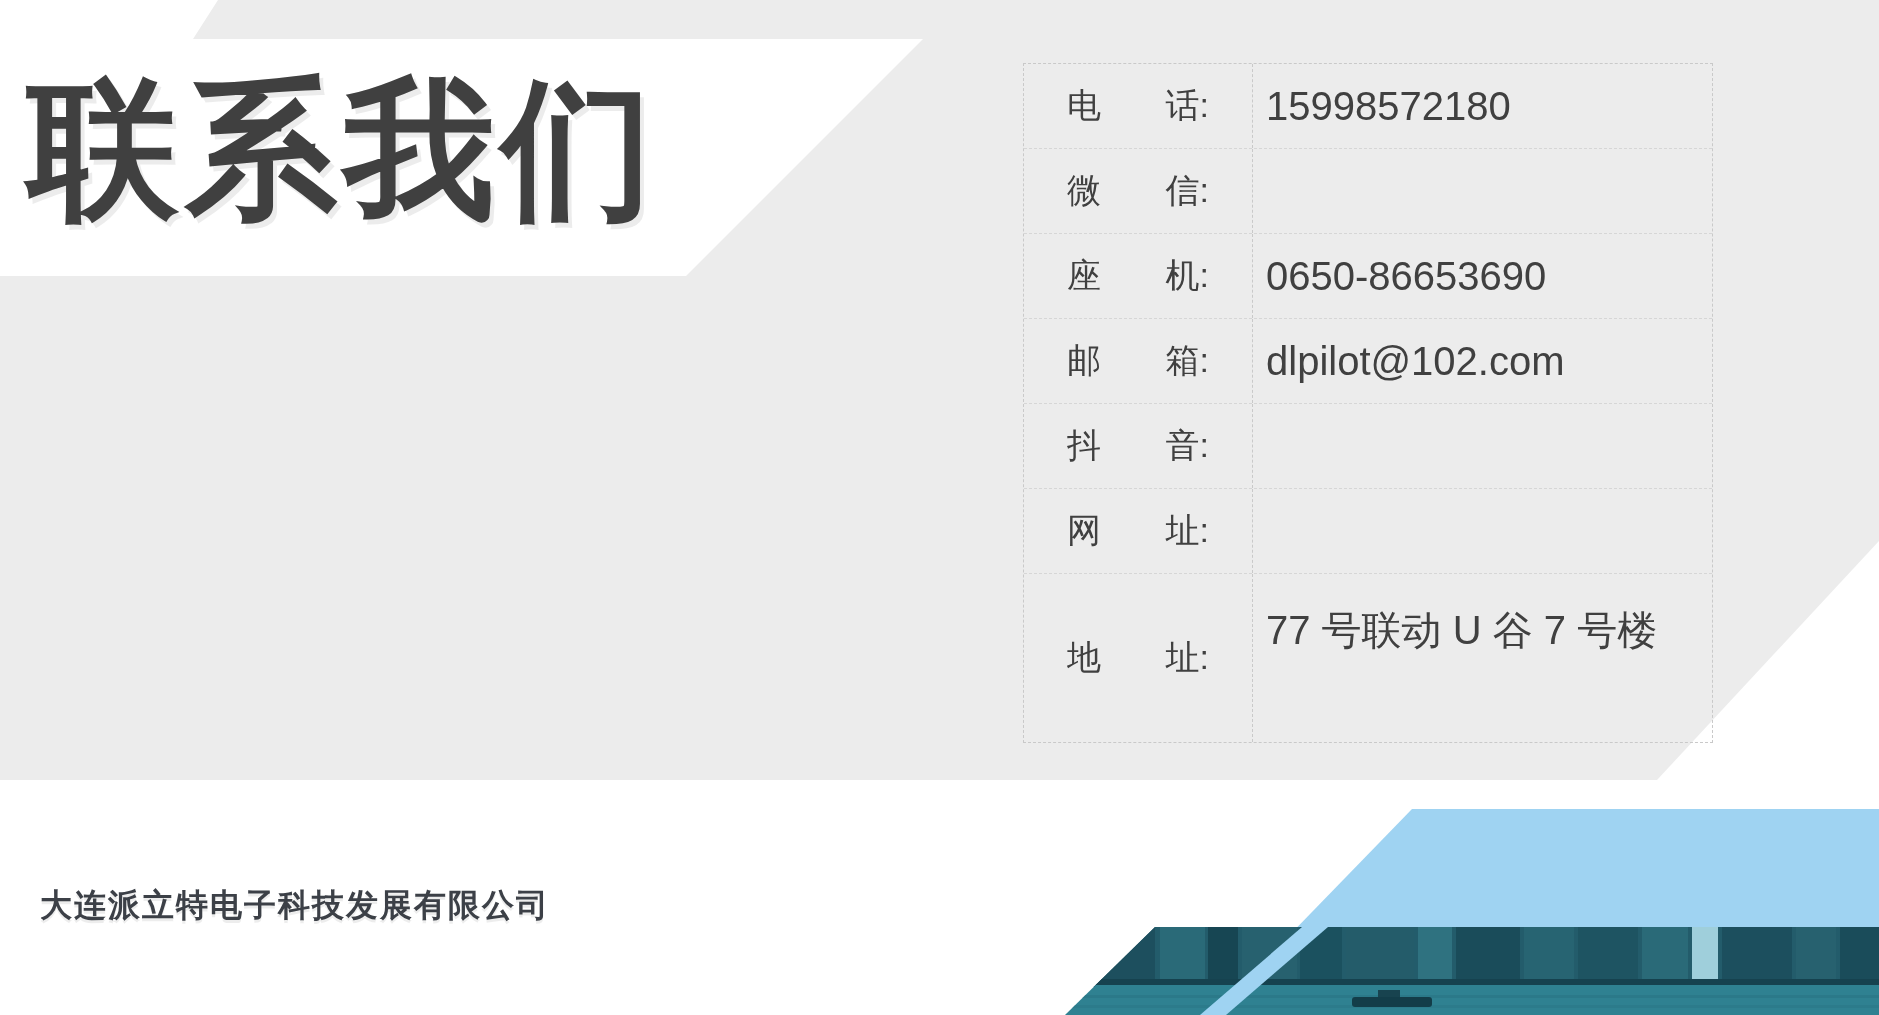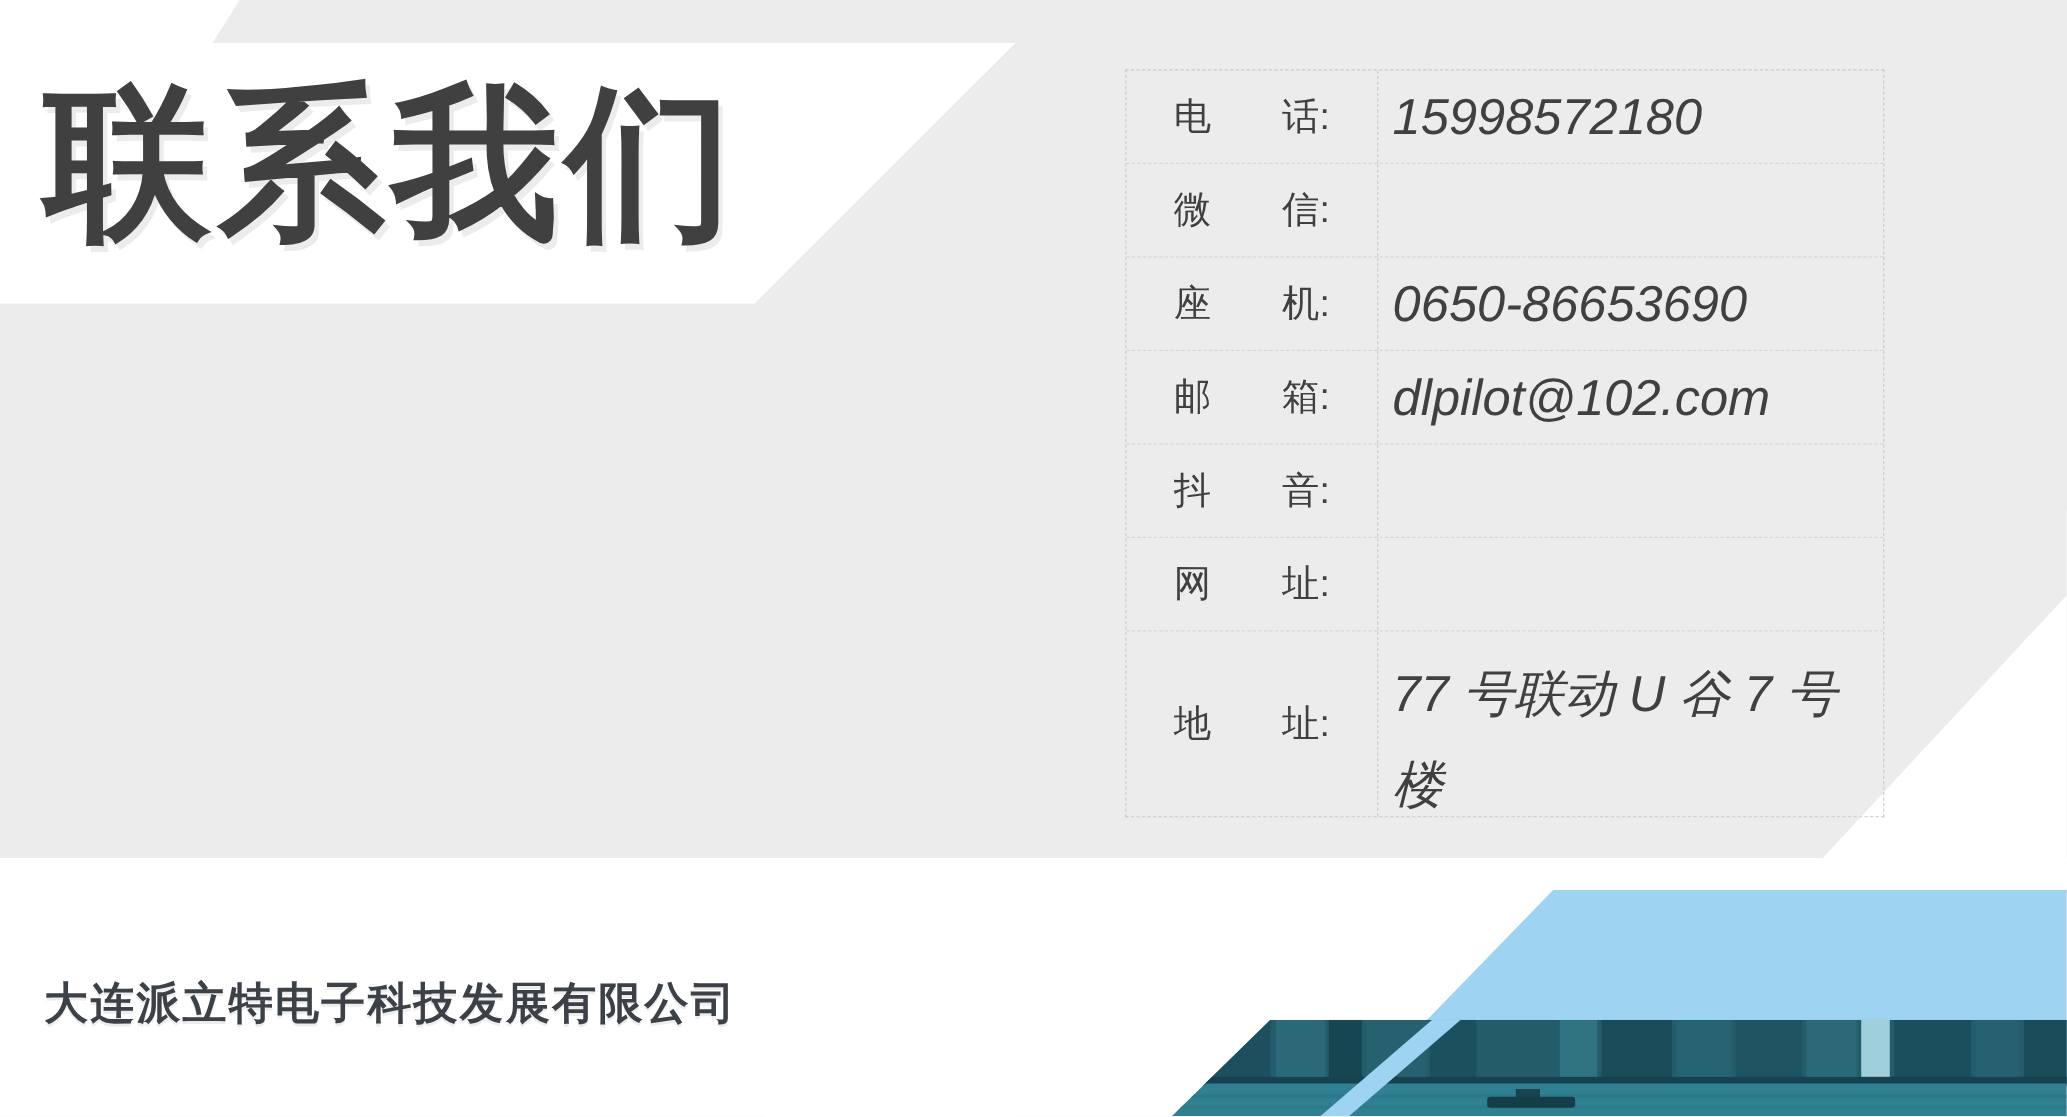--- a/index.html
+++ b/index.html
@@ -9,21 +9,21 @@
     overflow:hidden;
     background:#ffffff;
     font-family:"Liberation Sans","DejaVu Sans",sans-serif;
   }
   .gray-section{
     position:absolute;left:0;top:0;width:1879px;height:780px;
     background:#ececec;
   }
   .bg-shapes{position:absolute;left:0;top:0;width:1879px;height:1015px;}
   .page-title{
-    position:absolute;left:40px;top:70px;margin:0;
+    position:absolute;left:27px;top:70px;margin:0;
     font-size:152px;line-height:1.05;font-weight:900;
     letter-spacing:6px;color:#404040;
     text-shadow:4px 5px 0 rgba(64,64,64,0.10);
     white-space:nowrap;
   }
   .contact-card{
     position:absolute;left:1023px;top:63px;width:690px;
     border:1px dashed #c9c9c9;
     box-sizing:border-box;
     color:#404040;
@@ -33,28 +33,28 @@
   .c-row.tall{height:168px;}
   .c-label{
     width:229px;box-sizing:border-box;flex:0 0 229px;
     border-right:1px dashed #c9c9c9;
     display:flex;align-items:center;justify-content:space-between;
     padding:0 43px;
     font-size:34px;
   }
   .c-value{
     flex:1;display:flex;align-items:center;
-    padding-left:13px;font-size:46px;font-style:italic;
+    padding-left:13px;font-size:40px;
   }
   .c-value.multiline{
     display:block;padding-top:15px;line-height:83px;
   }
   .company-name{
     position:absolute;left:40px;top:884px;margin:0;
-    font-size:40px;font-weight:800;color:#3c4047;
+    font-size:32px;font-weight:800;color:#3c4047;
     letter-spacing:2px;
     text-shadow:0 3px 0 rgba(0,0,0,0.07);
     white-space:nowrap;
   }
 </style>
 </head>
 <body>
 
 <div class="stage">
 

